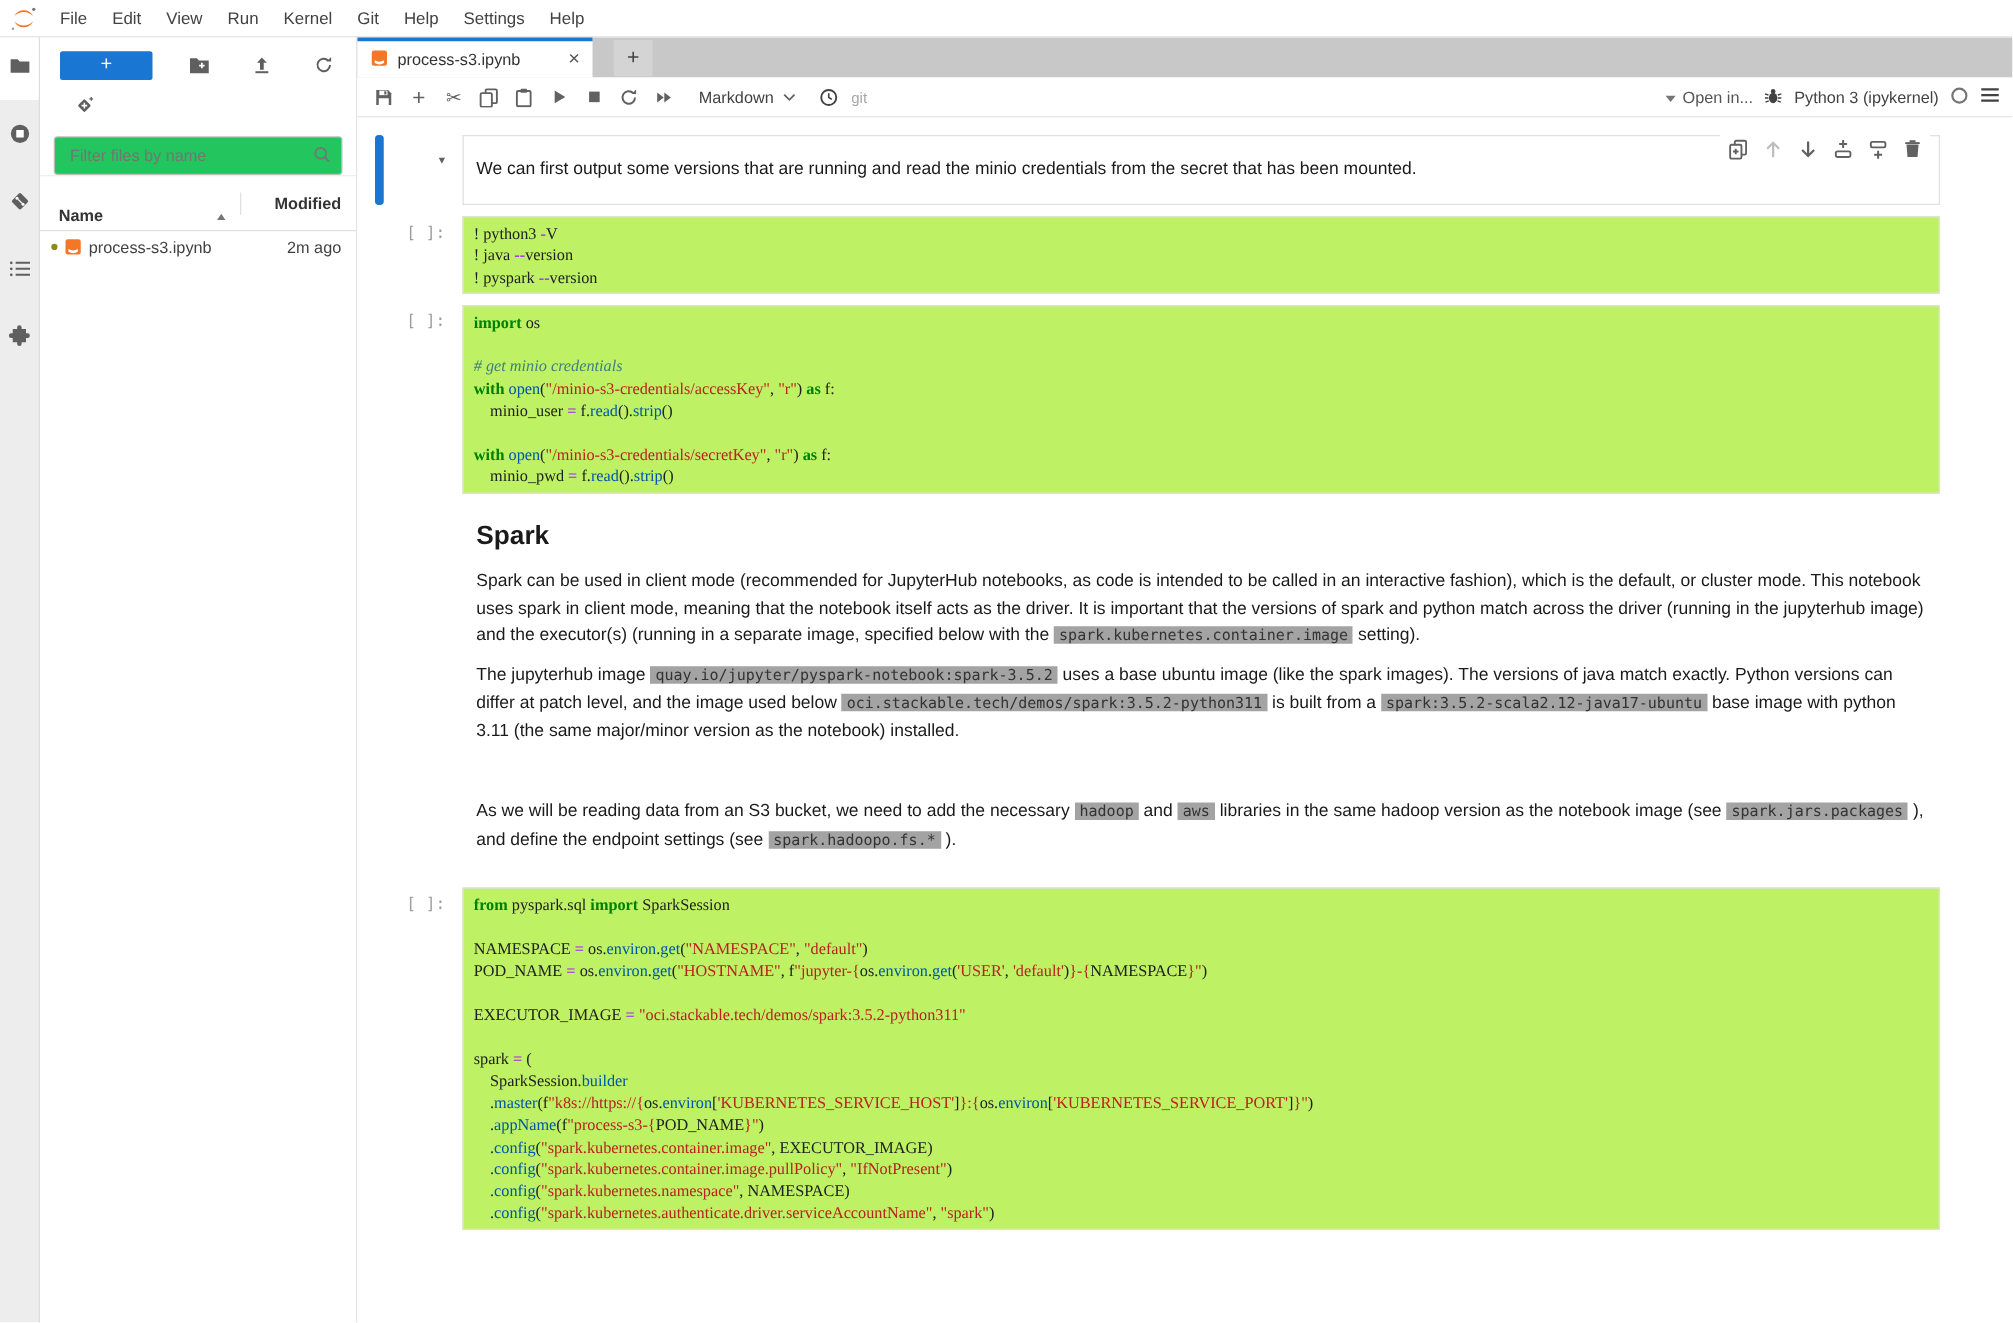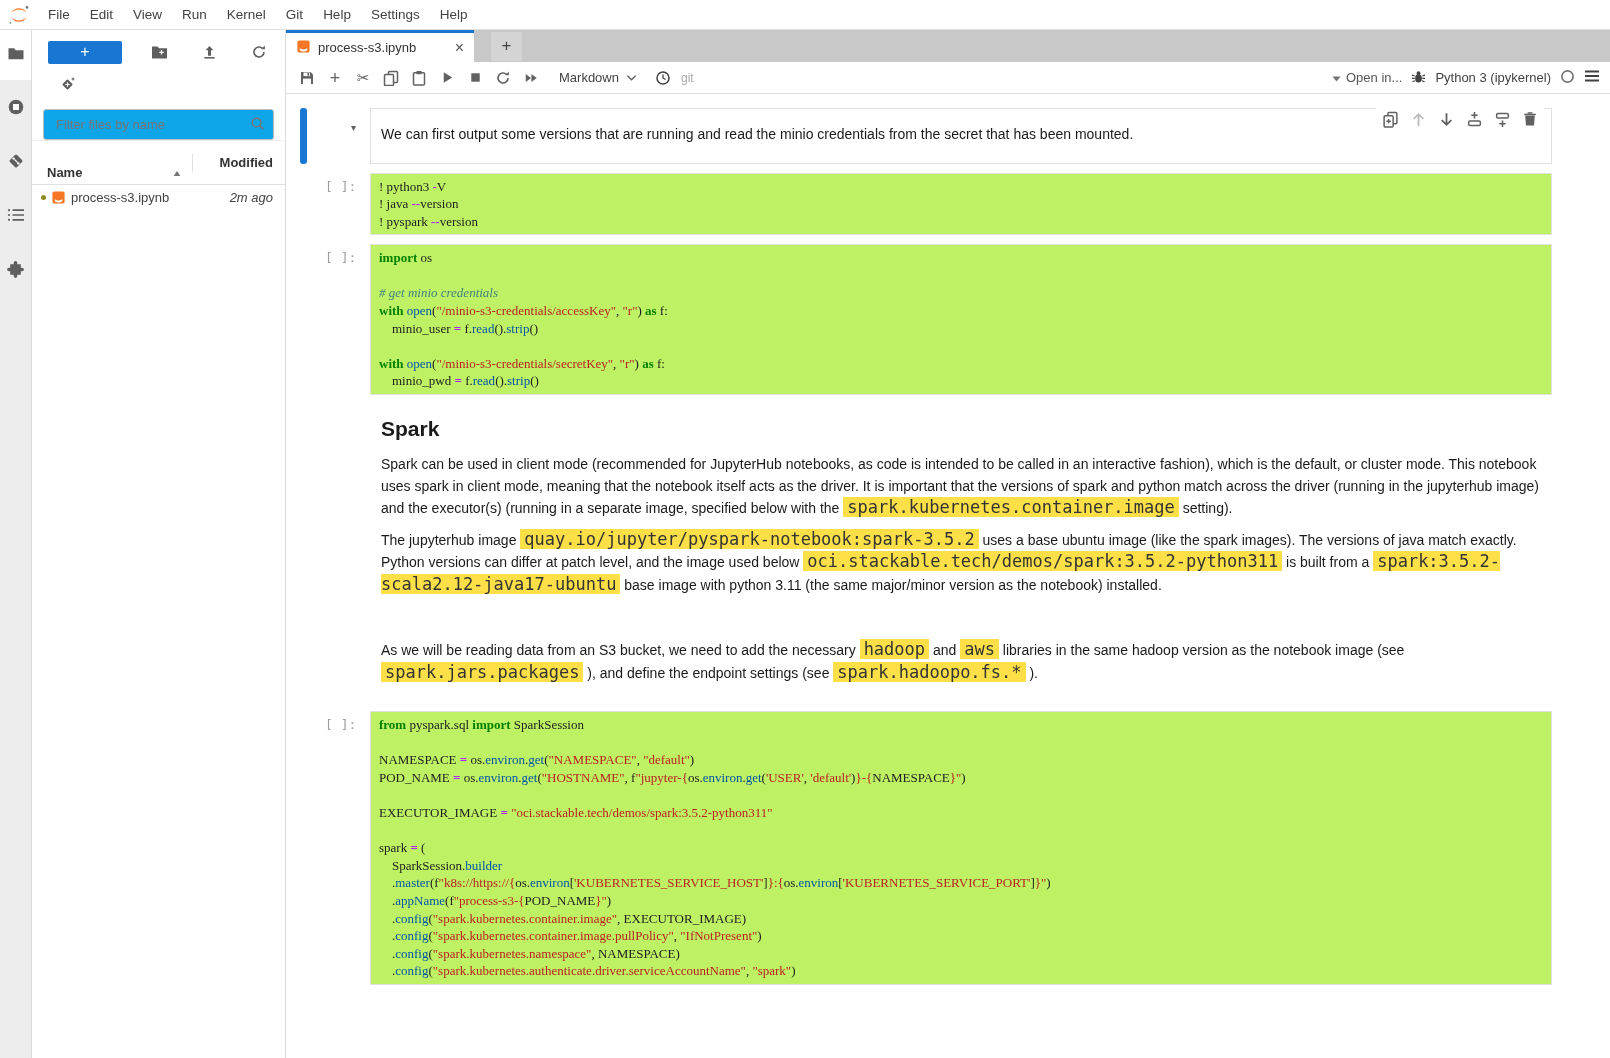--- a/index.html
+++ b/index.html
@@ -21,31 +21,31 @@
   .act-item{width:31px;height:50px;display:flex;align-items:center;justify-content:center;}
   .act-item.active{background:#fff;}
   .act-item.gap{margin-top:4px;}
 
   
   .filebrowser{width:253px;background:#fff;border-right:1px solid #dcdcdc;flex:none;display:flex;flex-direction:column;font-size:13px;}
   .fb-toolbar{display:flex;align-items:center;padding:10px 14px 2px 16px;justify-content:space-between;}
   .new-btn{width:74px;height:23px;background:#1976d2;border-radius:2px;color:#fff;display:flex;align-items:center;justify-content:center;font-size:16px;line-height:1;cursor:default;}
   .fb-tbicon{width:24px;height:24px;display:flex;align-items:center;justify-content:center;}
   .fb-clone{padding:10px 0 0 27px;}
-  .fb-filter{margin:13px 11px 0 11px;height:29px;border:1px solid #bdbdbd;border-radius:3px;display:flex;align-items:center;padding:0 8px 0 10px;background:#0ea5e9;}
+  .fb-filter{margin:13px 11px 0 11px;height:29px;border:1px solid #bdbdbd;border-radius:3px;display:flex;align-items:center;padding:0 8px 0 10px;background:#22c55e;}
   .fb-filter input{border:none;outline:none;flex:1;font-size:13px;font-family:"Liberation Sans",sans-serif;color:#333;background:transparent;}
   .fb-filter input::placeholder{color:#757575;}
   .fb-crumb{display:flex;align-items:center;gap:6px;padding:9px 12px 7px 14px;color:#616161;}
   .fb-header{display:flex;align-items:center;border-top:1px solid #eee;border-bottom:1px solid #e0e0e0;font-weight:bold;color:#333;padding:4px 12px 4px 15px;}
   .fb-header .colname{flex:1;display:flex;align-items:center;margin-top:20px;}
   .fb-header .divider{width:1px;height:18px;background:#e0e0e0;margin:0 8px;}
   .fb-row{display:flex;align-items:center;padding:5px 12px 5px 9px;color:#424242;}
   .fb-row .dot{width:5px;height:5px;border-radius:50%;background:#8f8a1d;margin-right:5px;flex:none;}
   .fb-row .fname{margin-left:5px;flex:1;color:#424242;}
-  .fb-row .ftime{color:#424242;font-style:italic;}
+  .fb-row .ftime{color:#424242;}
 
   
   .main{flex:1;display:flex;flex-direction:column;min-width:0;background:#fff;}
   .tabbar{height:32px;background:#c8c8c8;display:flex;align-items:flex-end;flex:none;}
   .tab{height:32px;box-sizing:border-box;width:188px;background:#fff;border-top:3px solid #1976d2;display:flex;align-items:center;padding:0 10px;gap:7px;font-size:13px;color:#333;}
   .tab .close{margin-left:auto;color:#555;font-size:16px;line-height:1;}
   .newtab{width:31px;height:29px;background:#d4d4d4;margin-left:17px;display:flex;align-items:center;justify-content:center;font-size:17px;color:#424242;}
 
   .nbtoolbar{height:31px;display:flex;align-items:center;border-bottom:1px solid #e0e0e0;padding:0 10px 0 7px;flex:none;background:#fff;}
   .tbtn{width:28px;height:24px;display:flex;align-items:center;justify-content:center;color:#616161;}
@@ -63,21 +63,21 @@
   .gutter{width:63px;flex:none;position:relative;}
   .prompt{position:absolute;top:6px;left:18px;font-family:"DejaVu Sans Mono",monospace;font-size:13px;color:#9e9e9e;white-space:pre;}
   .htri{position:absolute;top:14px;right:14px;font-size:10px;color:#616161;}
   .content{flex:1;min-width:0;position:relative;}
   .code-box{background:#bef264;border:1px solid #e0e0e0;padding:4px 8px;font-family:Liberation Serif, serif;font-size:13px;line-height:17.6px;white-space:pre;color:#212121;}
   .cline{height:17.6px;}
   .md-box{border:1px solid transparent;padding:6px 10px 8px;}
   .cell.active .md-box{border-color:#e0e0e0;}
   .md-box h2{font-size:21px;font-weight:700;margin:6px 0 13px;color:#1a1a1a;font-family:"Liberation Sans",sans-serif;}
   .md-box p{font-size:14px;line-height:21.5px;margin:9px 0;color:#1a1a1a;}
-  .chip{background:#fde047;padding:0 4px;font-family:"DejaVu Sans Mono",monospace;font-size:17px;color:#333;text-align:center;}
+  .chip{background:#a3a3a3;padding:0 4px;font-family:"DejaVu Sans Mono",monospace;font-size:12px;color:#333;text-align:center;}
 
   .cell-toolbar{position:absolute;top:-4px;right:8px;display:flex;gap:8px;background:#fff;padding:5px 4px;align-items:center;}
   .ct-btn{width:20px;height:20px;display:flex;align-items:center;justify-content:center;}
 
   
   .tk-n{color:#212121;}
   .tk-k{color:#008000;font-weight:bold;}
   .tk-s{color:#BA2121;}
   .tk-o{color:#AA22FF;font-weight:bold;}
   .tk-c{color:#408080;font-style:italic;text-align:center;}

